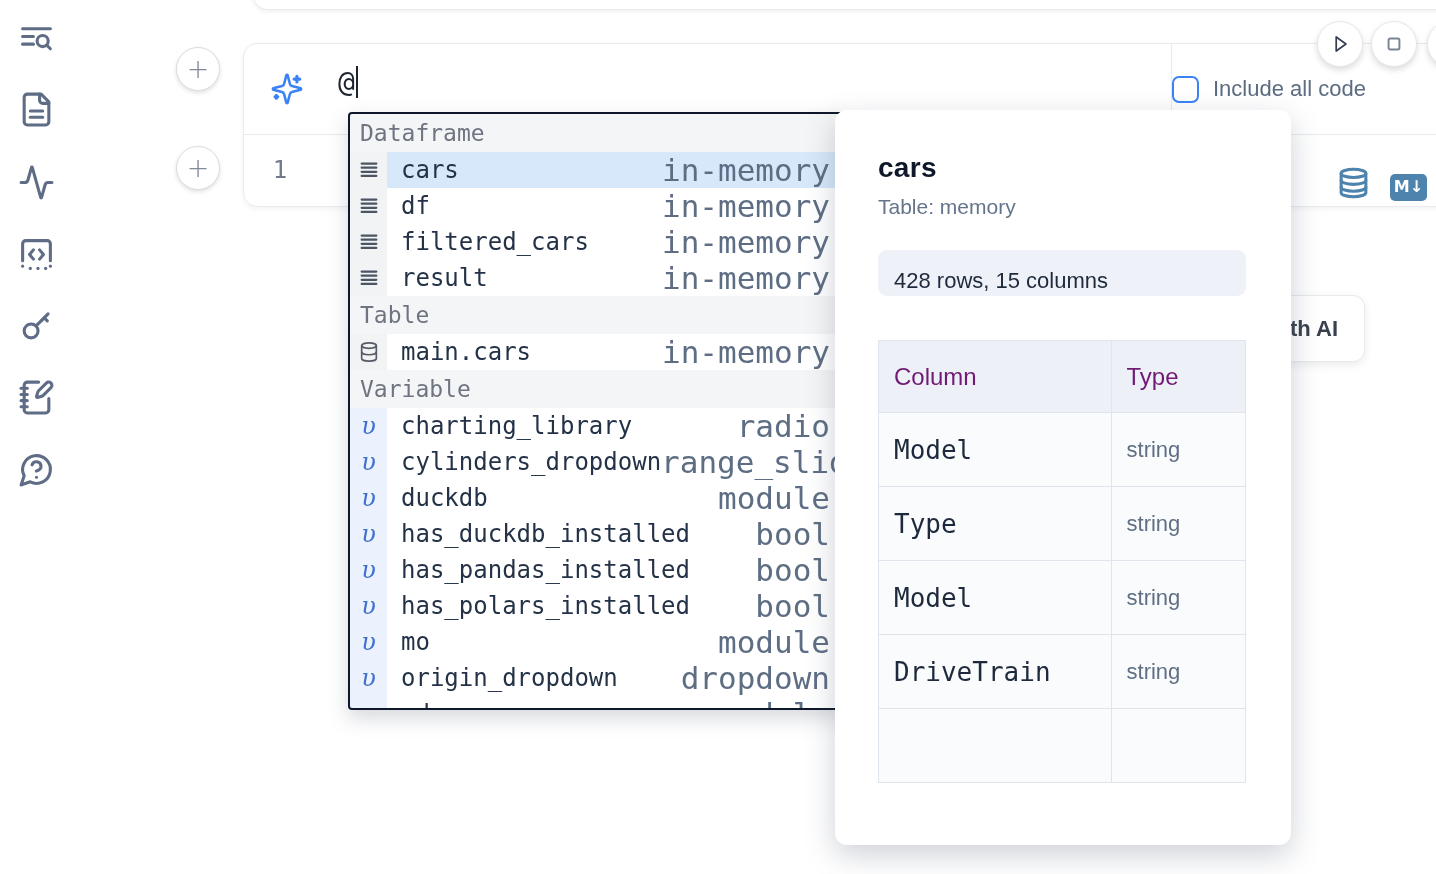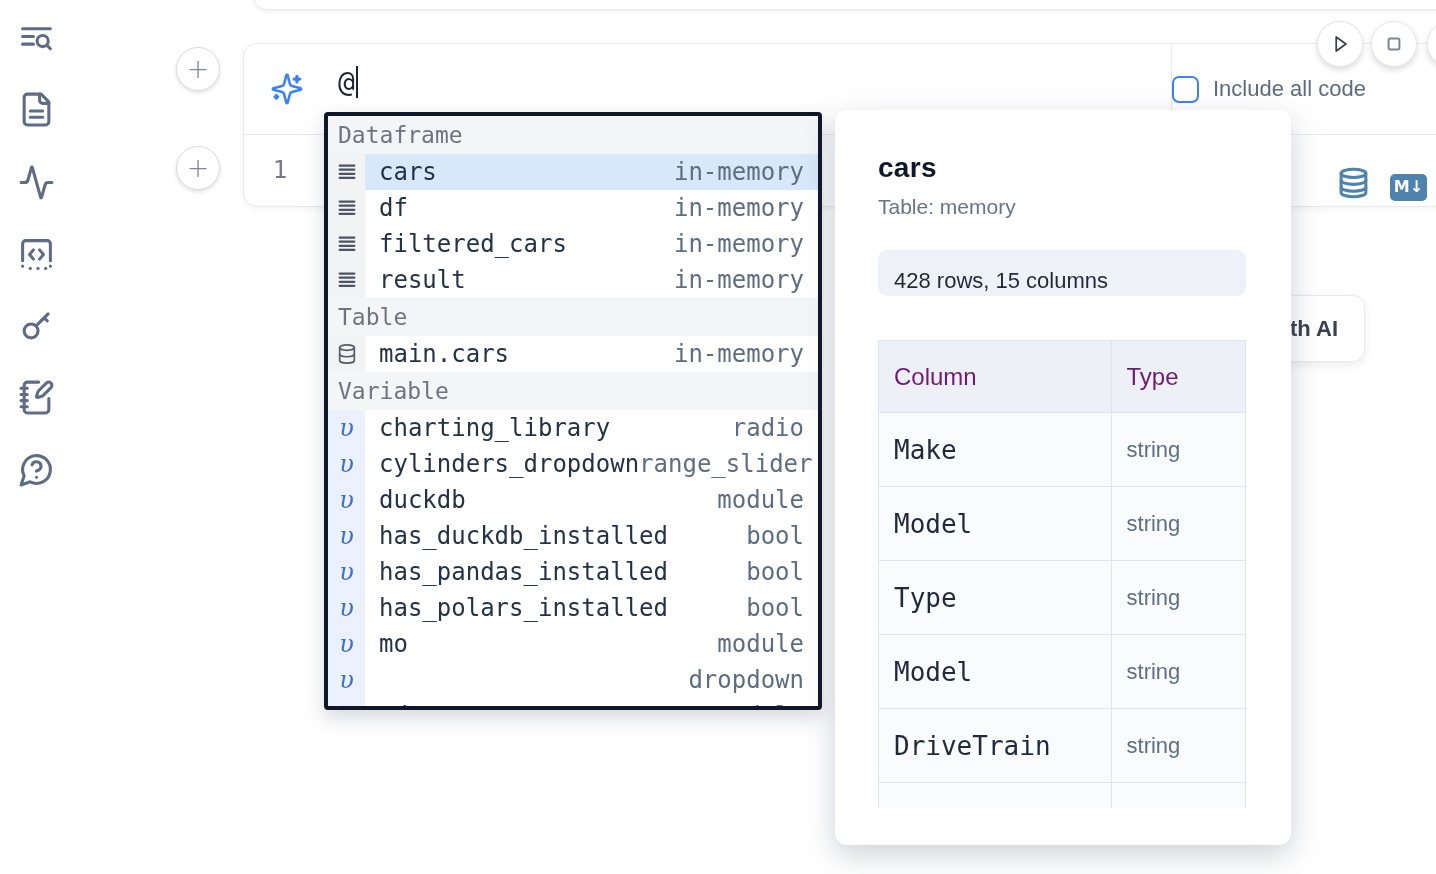--- a/index.html
+++ b/index.html
@@ -44,36 +44,36 @@
               color:#828a98; font-size:27px; font-weight:300; text-align:center; line-height:41px;
               cursor:pointer; z-index:6; font-family:"DejaVu Sans", sans-serif;}
 
   
   .round-btn { position:absolute; top:21px; width:46px; height:46px; border-radius:50%;
                background:#fff; border:1px solid #e4e7eb; box-shadow:0 3px 6px rgba(0,0,0,.14);
                display:flex; align-items:center; justify-content:center; z-index:20; cursor:pointer; }
   .round-btn svg { width:26px; height:26px; }
 
   
-  .ac { position:absolute; left:324px; top:112px; width:498px; height:598px; background:#0c4a6e;
-        border:4px solid #0f172a; border-radius:4px; box-shadow:0 8px 20px rgba(90,100,120,.25);
+  .ac { position:absolute; left:348px; top:112px; width:498px; height:598px; background:#0c4a6e;
+        border:2px solid #0f172a; border-radius:4px; box-shadow:0 8px 20px rgba(90,100,120,.25);
         overflow:hidden; z-index:40; font-family:"DejaVu Sans Mono", monospace; }
   .ac-header { height:38px; line-height:38px; padding-left:10px; background:#f4f5f6;
                color:#6e7480; font-size:23px; }
   .ac-row { height:36px; display:flex; cursor:pointer; }
   .ac-gutter { width:37px; flex:0 0 37px; display:flex; align-items:center; justify-content:center; }
   .ac-gutter.df  { background:#f1f3f4; }
   .ac-gutter.var { background:#ebf2fd; }
   .ac-gutter svg { width:22px; height:22px; color:#4b5563; }
   .var-glyph { font-family:"DejaVu Serif", serif; font-style:italic; font-size:24px;
                color:#3f6fd0; line-height:1; }
   .ac-main { flex:1; display:flex; align-items:center; padding:0 14px; overflow:hidden; background:#fff; }
   .ac-row.selected .ac-main { background:#d7e8fa; }
   .ac-name { font-size:24px; color:#243247; white-space:nowrap; }
-  .ac-detail { margin-left:auto; font-size:24px; color:#5d6d83; white-space:nowrap; flex-shrink:0; }
+  .ac-detail { margin-left:auto; font-size:31px; color:#5d6d83; white-space:nowrap; flex-shrink:0; }
 
   
   .popup { position:absolute; left:835px; top:110px; width:456px; height:735px; background:#fff;
            border-radius:12px; box-shadow:0 10px 30px rgba(80,90,110,.28); z-index:50;
            padding:42px 45px 0 43px; overflow:hidden; }
   .popup-title { font-size:28px; font-weight:bold; color:#0f172a; letter-spacing:.3px; }
   .popup-source { margin-top:11px; font-size:21px; color:#64748b; }
   .popup-pill { margin-top:31px; background:#eef2f8; border-radius:9px; height:46px;
                 line-height:46px; padding:8px 16px; font-size:22px; color:#1e293b; }
   .popup-tablewrap { margin-top:44px; width:368px; height:468px; overflow:hidden; }
@@ -338,20 +338,21 @@
       <div class="ac-main">
         <span class="ac-name">mo</span>
         <span class="ac-detail">module</span>
       </div>
     </div>
     <div class="ac-row">
       <div class="ac-gutter var">
         <span class="var-glyph">υ</span>
       </div>
       <div class="ac-main">
+        <span class="ac-name">origin_dropdown</span>
         <span class="ac-detail">dropdown</span>
       </div>
     </div>
     <div class="ac-row">
       <div class="ac-gutter var">
         <span class="var-glyph">υ</span>
       </div>
       <div class="ac-main">
         <span class="ac-name">pd</span>
         <span class="ac-detail">module</span>
@@ -370,36 +371,32 @@
   <div class="popup-tablewrap">
     <table class="schema">
       <thead>
           <tr id="schema-head">
             <th>Column</th>
             <th>Type</th>
           </tr>
         </thead>
       <tbody id="schema-body">
           <tr>
-            <td class="col-name">Make</td>
+            <td class="col-name">Model</td>
+            <td class="col-type">string</td>
+          </tr>
+          <tr>
+            <td class="col-name">Type</td>
             <td class="col-type">string</td>
           </tr>
           <tr>
             <td class="col-name">Model</td>
             <td class="col-type">string</td>
           </tr>
           <tr>
-            <td class="col-name">Type</td>
-            <td class="col-type">string</td>
-          </tr>
-          <tr>
-            <td class="col-name">Model</td>
-            <td class="col-type">string</td>
-          </tr>
-          <tr>
             <td class="col-name">DriveTrain</td>
             <td class="col-type">string</td>
           </tr>
           <tr>
             <td class="col-name"></td>
             <td class="col-type"></td>
           </tr>
         </tbody>
     </table>
   </div>

